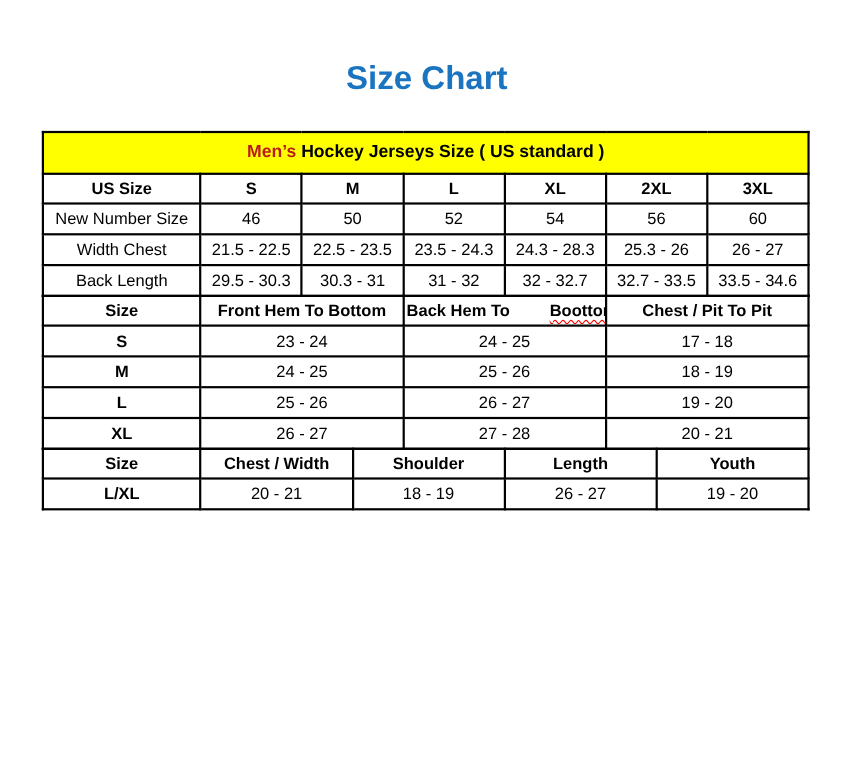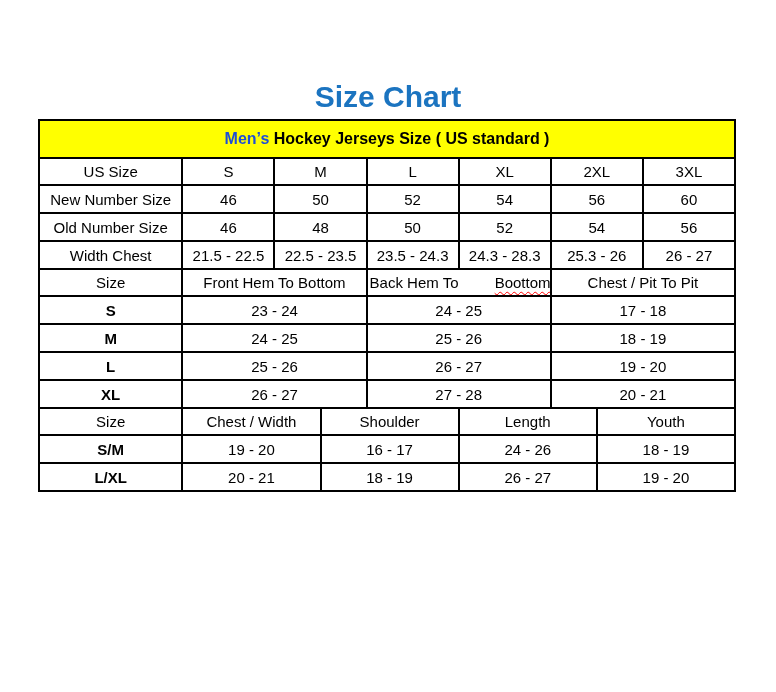--- a/index.html
+++ b/index.html
@@ -10,21 +10,21 @@
   }
   .page {
     position: relative;
     width: 776px;
     height: 692px;
     background: #ffffff;
     overflow: hidden;
   }
   .title {
     position: absolute;
-    top: 80px;
+    top: 55px;
     left: 0;
     width: 776px;
     margin: 0;
     text-align: center;
     font-size: 30px;
     font-weight: bold;
     color: #1b74c0;
     letter-spacing: 0px;
   }
   .tables {
@@ -52,24 +52,24 @@
     overflow: hidden;
     white-space: nowrap;
   }
   tr.band td {
     background: #ffff00;
     font-weight: bold;
     font-size: 16px;
     height: 36px;
   }
   tr.band .hl {
-    color: #1d4ed8;
+    color: #b91c1c;
   }
   tr.head td {
-    font-weight: normal;
+    font-weight: bold;
     height: 25px;
   }
   td.label-bold {
     font-weight: bold;
   }
   .squiggle {
     text-decoration: underline wavy #ff0000;
     text-decoration-thickness: 1px;
     text-underline-offset: 3px;
     margin-left: 32px;
@@ -107,36 +107,36 @@
           <tr>
             <td>New Number Size</td>
             <td>46</td>
             <td>50</td>
             <td>52</td>
             <td>54</td>
             <td>56</td>
             <td>60</td>
           </tr>
           <tr>
-            <td>Old Number Size</td>
-            <td>46</td>
-            <td>48</td>
-            <td>50</td>
-            <td>52</td>
-            <td>54</td>
-            <td>56</td>
-          </tr>
-          <tr>
             <td>Width Chest</td>
             <td>21.5 - 22.5</td>
             <td>22.5 - 23.5</td>
             <td>23.5 - 24.3</td>
             <td>24.3 - 28.3</td>
             <td>25.3 - 26</td>
             <td>26 - 27</td>
+          </tr>
+          <tr>
+            <td>Back Length</td>
+            <td>29.5 - 30.3</td>
+            <td>30.3 - 31</td>
+            <td>31 - 32</td>
+            <td>32 - 32.7</td>
+            <td>32.7 - 33.5</td>
+            <td>33.5 - 34.6</td>
           </tr>
         </tbody>
       </table>
       <table class="sizes">
         <colgroup>
           <col style="width: 20.6%;">
           <col style="width: 26.4667%;">
           <col style="width: 26.4667%;">
           <col style="width: 26.4667%;">
         </colgroup>
@@ -183,27 +183,20 @@
         </colgroup>
         <tbody>
           <tr class="head">
             <td>Size</td>
             <td>Chest / Width</td>
             <td>Shoulder</td>
             <td>Length</td>
             <td>Youth</td>
           </tr>
           <tr>
-            <td class="label-bold">S/M</td>
-            <td>19 - 20</td>
-            <td>16 - 17</td>
-            <td>24 - 26</td>
-            <td>18 - 19</td>
-          </tr>
-          <tr>
             <td class="label-bold">L/XL</td>
             <td>20 - 21</td>
             <td>18 - 19</td>
             <td>26 - 27</td>
             <td>19 - 20</td>
           </tr>
         </tbody>
       </table>
     </div>
 </div>

